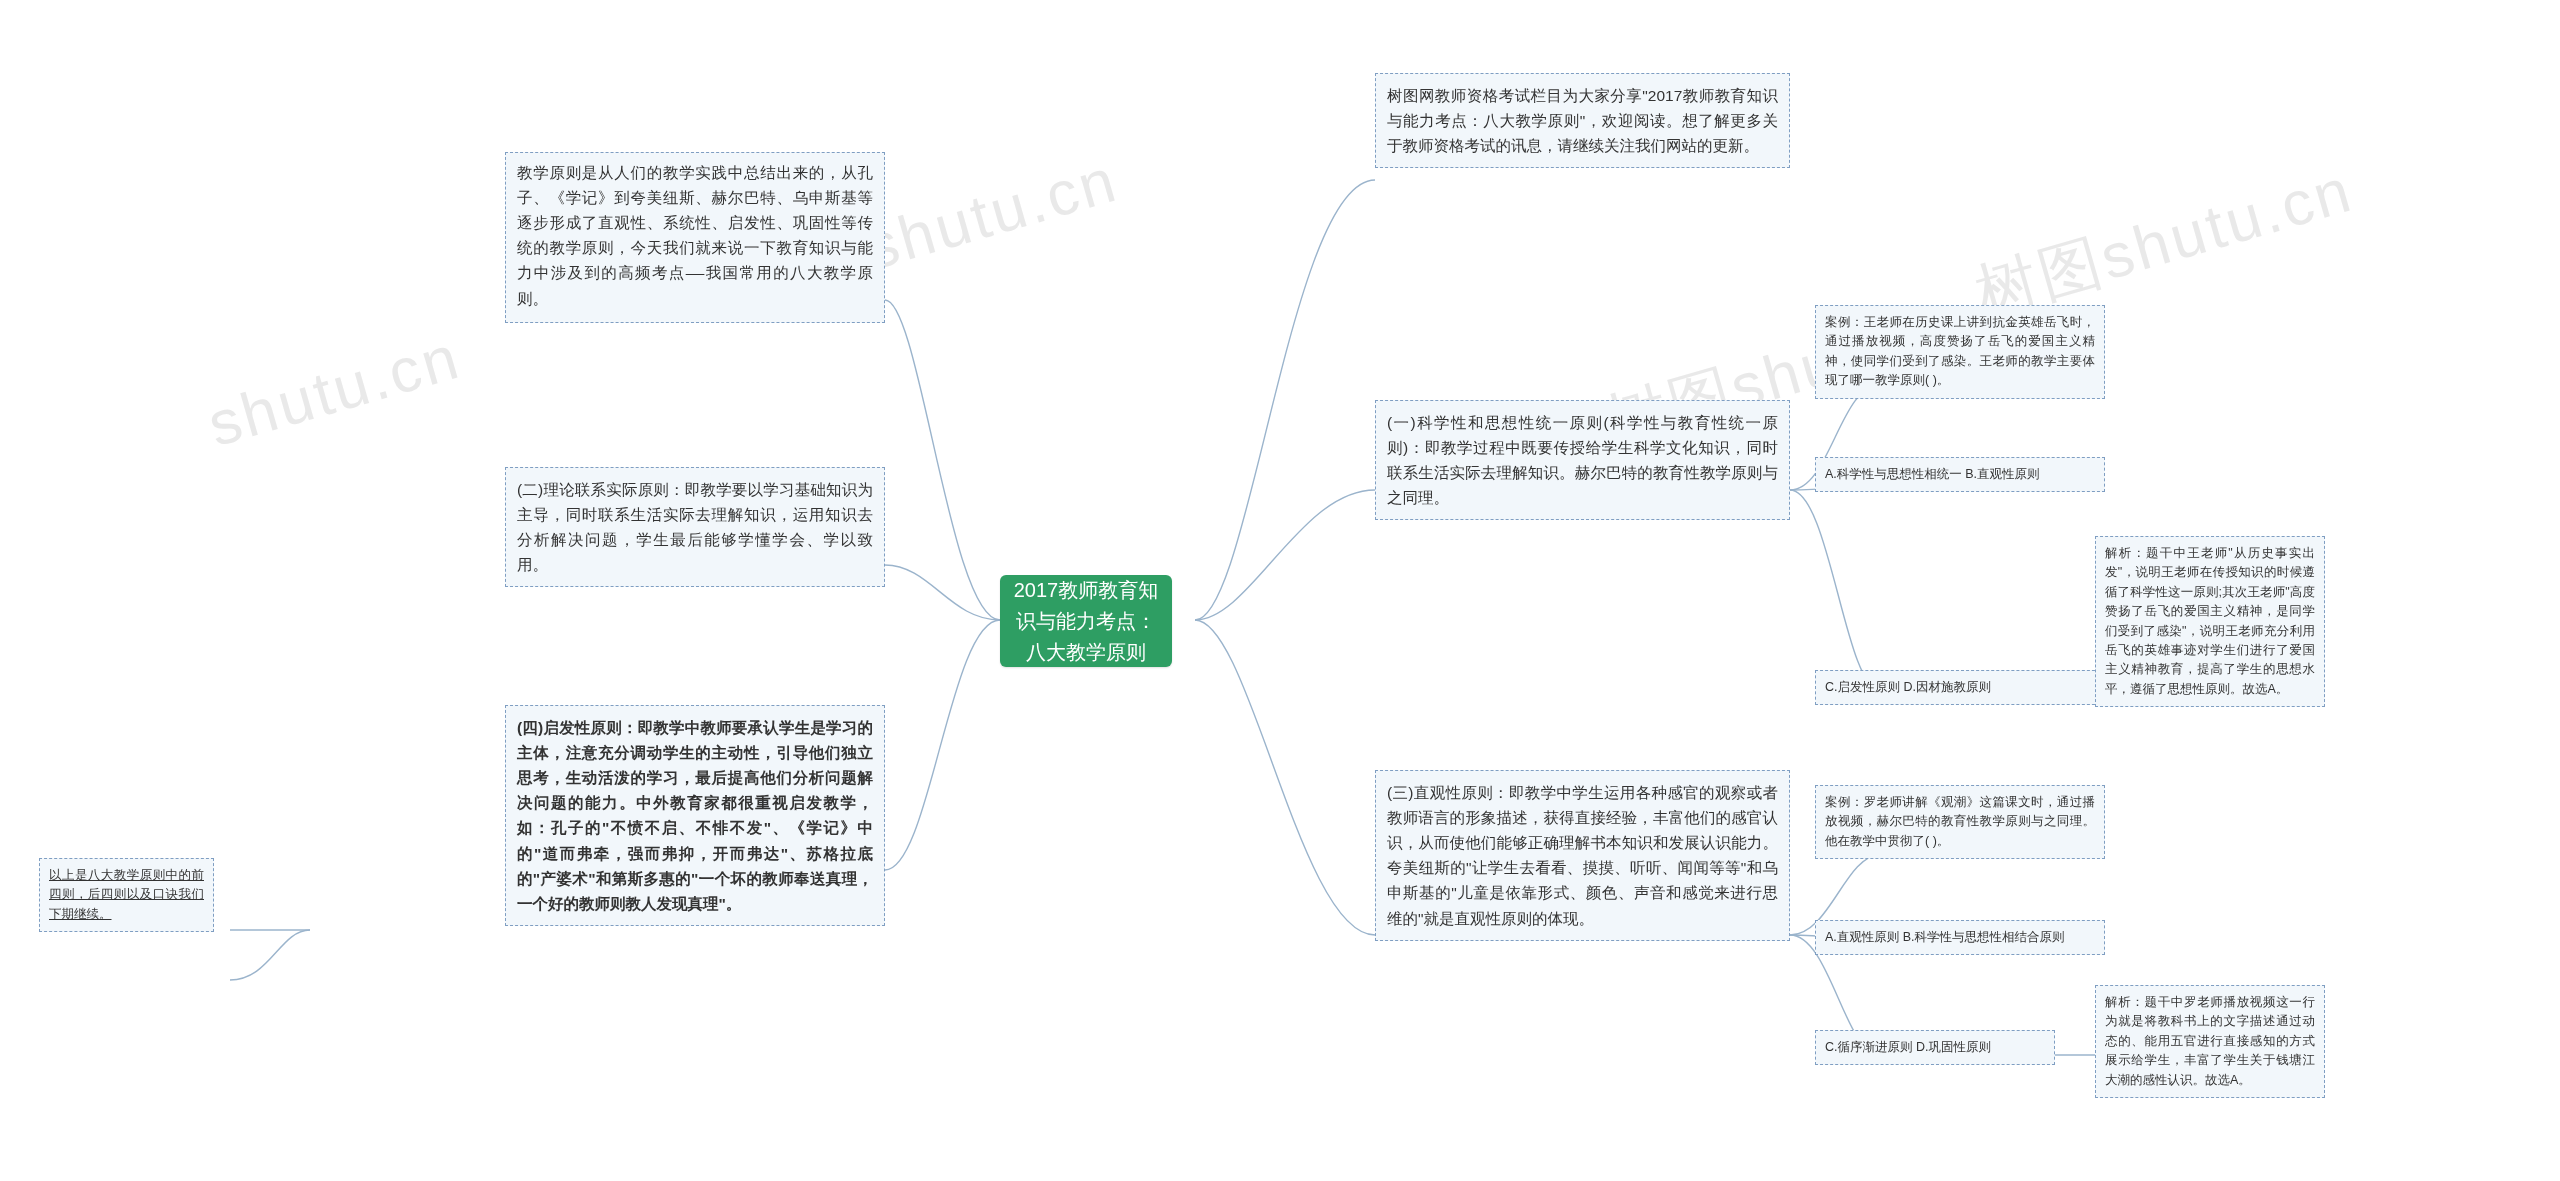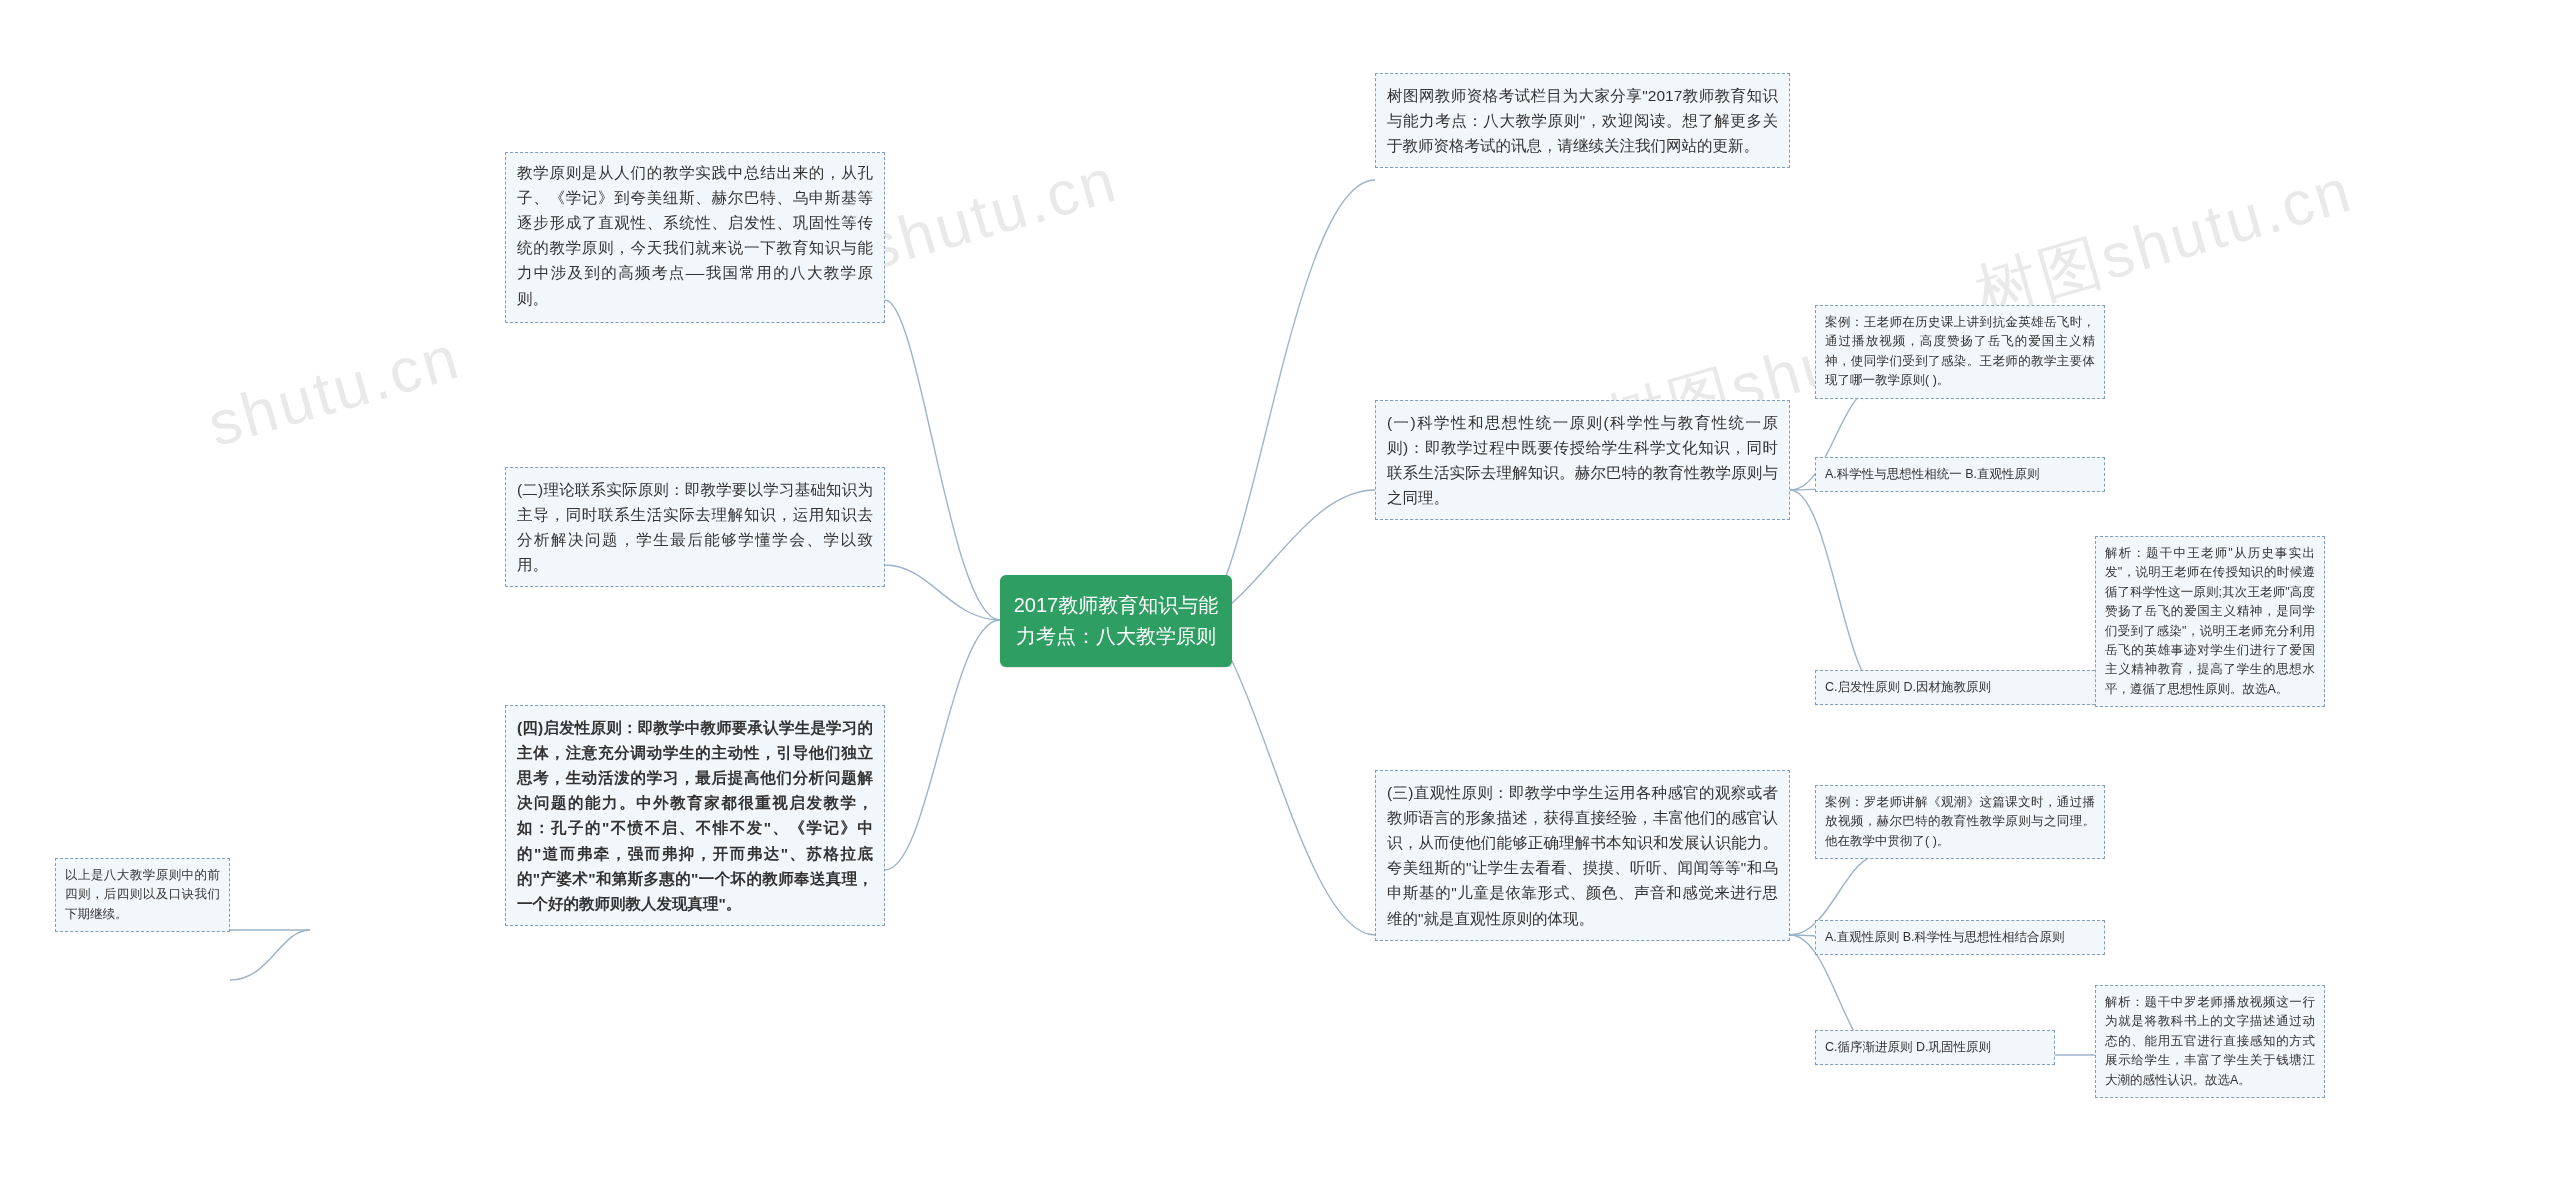--- a/index.html
+++ b/index.html
@@ -108,29 +108,29 @@
     <path d="M1790,935 C1830,935 1845,1055 1880,1055"></path>
     <path d="M1880,855 C1930,855 2050,855 2100,855"></path>
     <path d="M1880,1055 C1930,1055 2050,1055 2100,1055"></path>
   </svg>
 
   <div class="wm wm1">shutu.cn</div>
   <div class="wm wm2">树图shutu.cn</div>
   <div class="wm wm3">树图shutu.cn</div>
   <div class="wm wm4">树图shutu.cn</div>
 
-  <div class="center" style="left:1000px; top:575px; width:232px; height:92px;">2017教师教育知识与能力考点：八大教学原则</div>
+  <div class="center" style="left:1000px; top:575px; width:172px; height:92px;">2017教师教育知识与能力考点：八大教学原则</div>
 
   <div class="node" style="left:505px; top:152px; width:380px;font-family:Liberation Mono, monospace;">教学原则是从人们的教学实践中总结出来的，从孔子、《学记》到夸美纽斯、赫尔巴特、乌申斯基等逐步形成了直观性、系统性、启发性、巩固性等传统的教学原则，今天我们就来说一下教育知识与能力中涉及到的高频考点——我国常用的八大教学原则。</div>
 
   <div class="node" style="left:505px; top:467px; width:380px;">(二)理论联系实际原则：即教学要以学习基础知识为主导，同时联系生活实际去理解知识，运用知识去分析解决问题，学生最后能够学懂学会、学以致用。</div>
 
   <div class="node" style="left:505px; top:705px; width:380px;font-weight:bold;">(四)启发性原则：即教学中教师要承认学生是学习的主体，注意充分调动学生的主动性，引导他们独立思考，生动活泼的学习，最后提高他们分析问题解决问题的能力。中外教育家都很重视启发教学，如：孔子的"不愤不启、不悱不发"、《学记》中的"道而弗牵，强而弗抑，开而弗达"、苏格拉底的"产婆术"和第斯多惠的"一个坏的教师奉送真理，一个好的教师则教人发现真理"。</div>
 
-  <div class="node small" style="left:55px; top:858px; width:175px;">以上是八大教学原则中的前四则，后四则以及口诀我们下期继续。</div>
+  <div class="node small" style="left:39px; top:858px; width:175px;text-decoration:underline;">以上是八大教学原则中的前四则，后四则以及口诀我们下期继续。</div>
 
   <div class="node" style="left:1375px; top:73px; width:415px;">树图网教师资格考试栏目为大家分享"2017教师教育知识与能力考点：八大教学原则"，欢迎阅读。想了解更多关于教师资格考试的讯息，请继续关注我们网站的更新。</div>
 
   <div class="node" style="left:1375px; top:400px; width:415px;">(一)科学性和思想性统一原则(科学性与教育性统一原则)：即教学过程中既要传授给学生科学文化知识，同时联系生活实际去理解知识。赫尔巴特的教育性教学原则与之同理。</div>
 
   <div class="node" style="left:1375px; top:770px; width:415px;">(三)直观性原则：即教学中学生运用各种感官的观察或者教师语言的形象描述，获得直接经验，丰富他们的感官认识，从而使他们能够正确理解书本知识和发展认识能力。夸美纽斯的"让学生去看看、摸摸、听听、闻闻等等"和乌申斯基的"儿童是依靠形式、颜色、声音和感觉来进行思维的"就是直观性原则的体现。</div>
 
   <div class="node small" style="left:1815px; top:305px; width:290px;">案例：王老师在历史课上讲到抗金英雄岳飞时，通过播放视频，高度赞扬了岳飞的爱国主义精神，使同学们受到了感染。王老师的教学主要体现了哪一教学原则( )。</div>
 
   <div class="node small" style="left:1815px; top:457px; width:290px;">A.科学性与思想性相统一 B.直观性原则</div>

